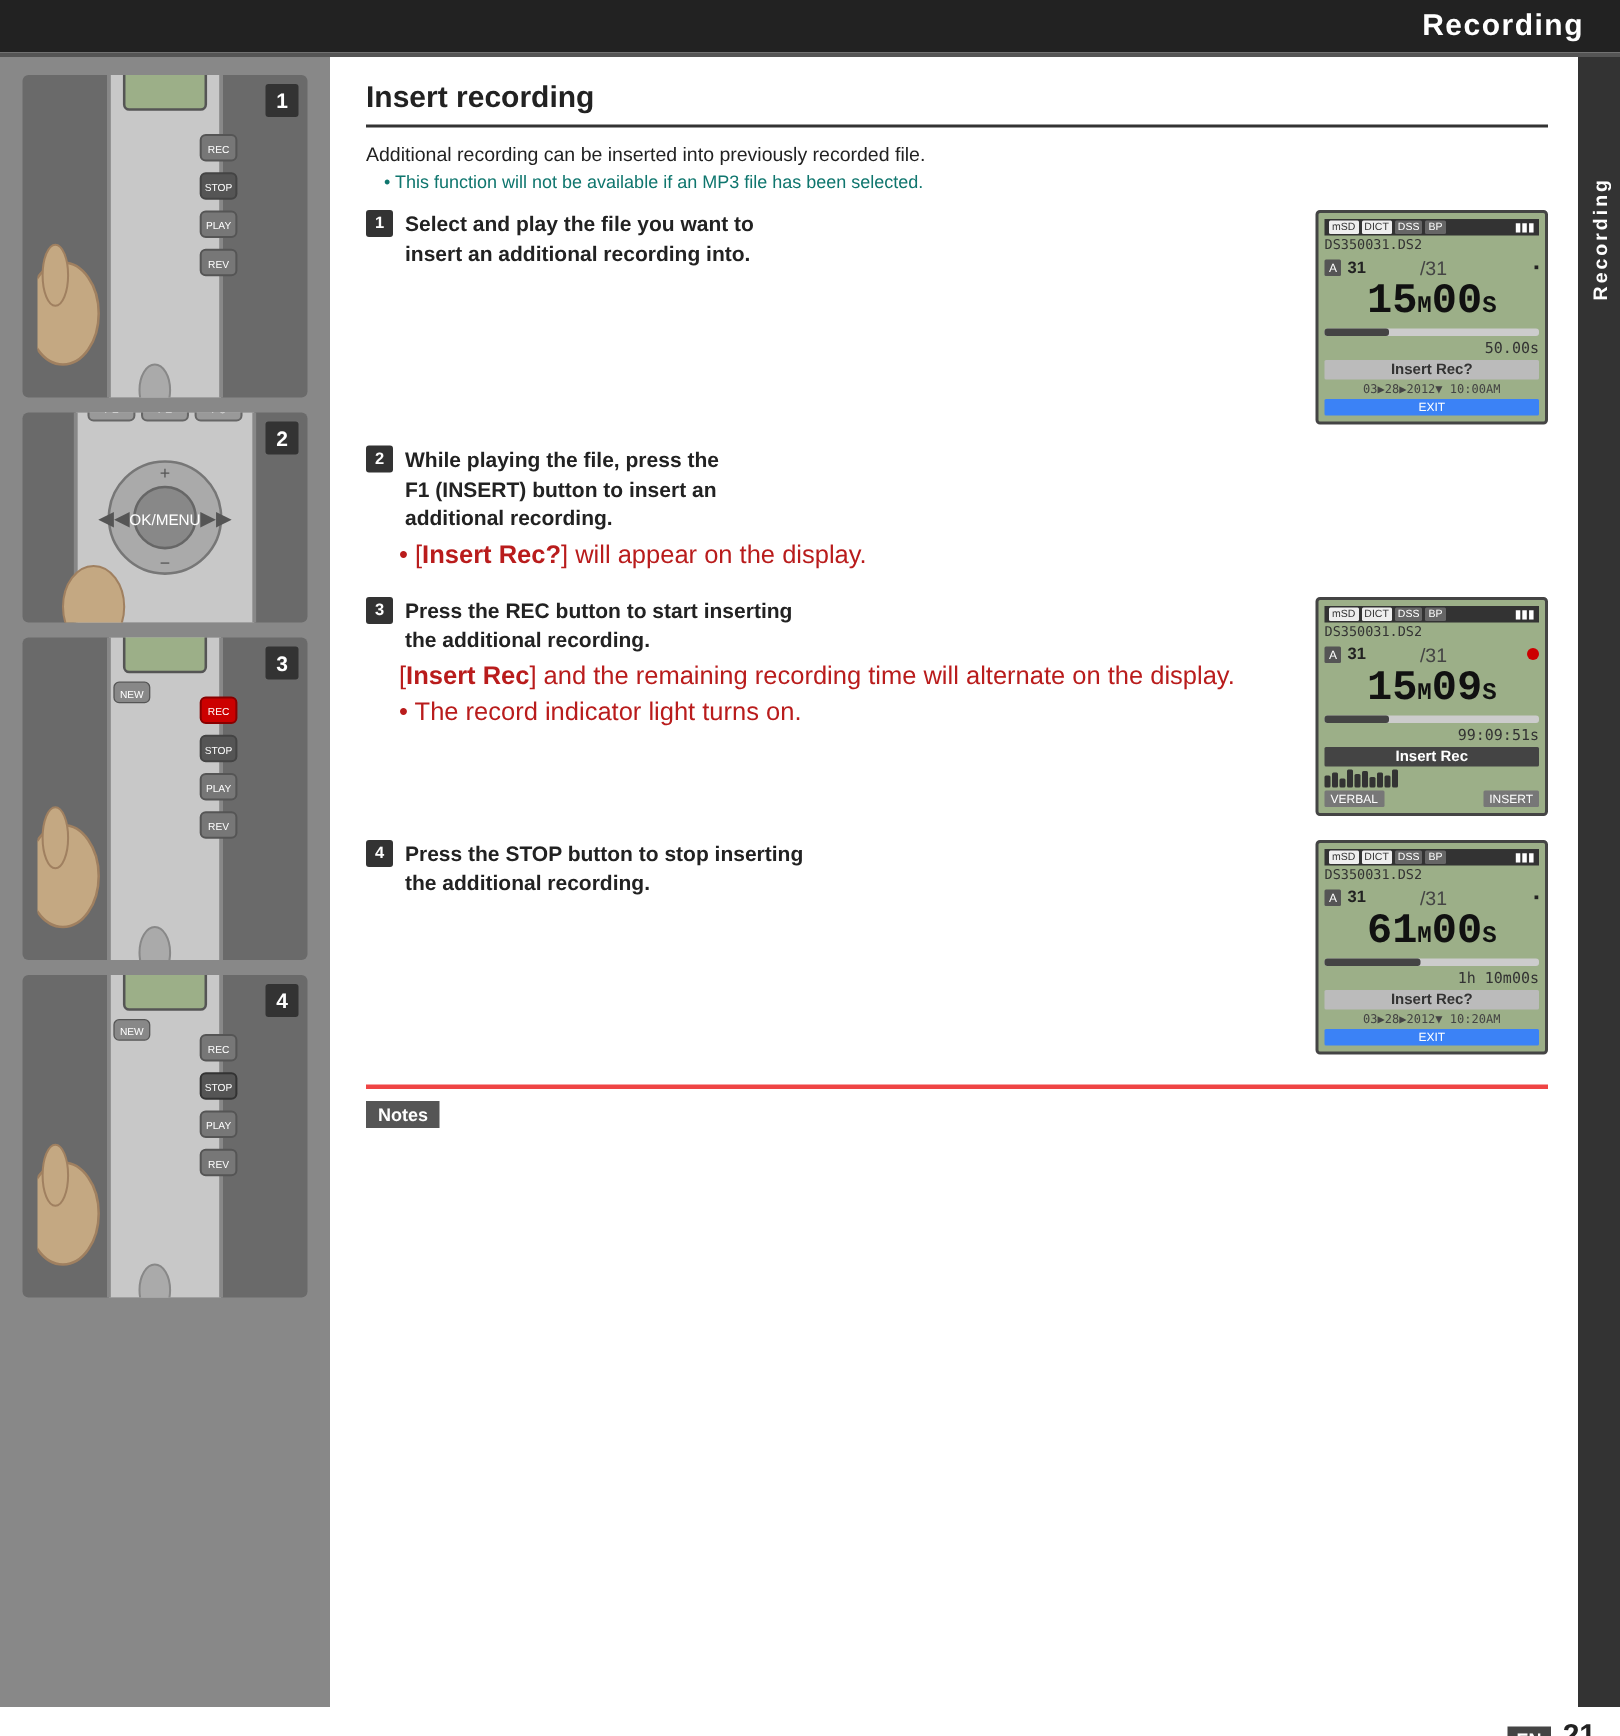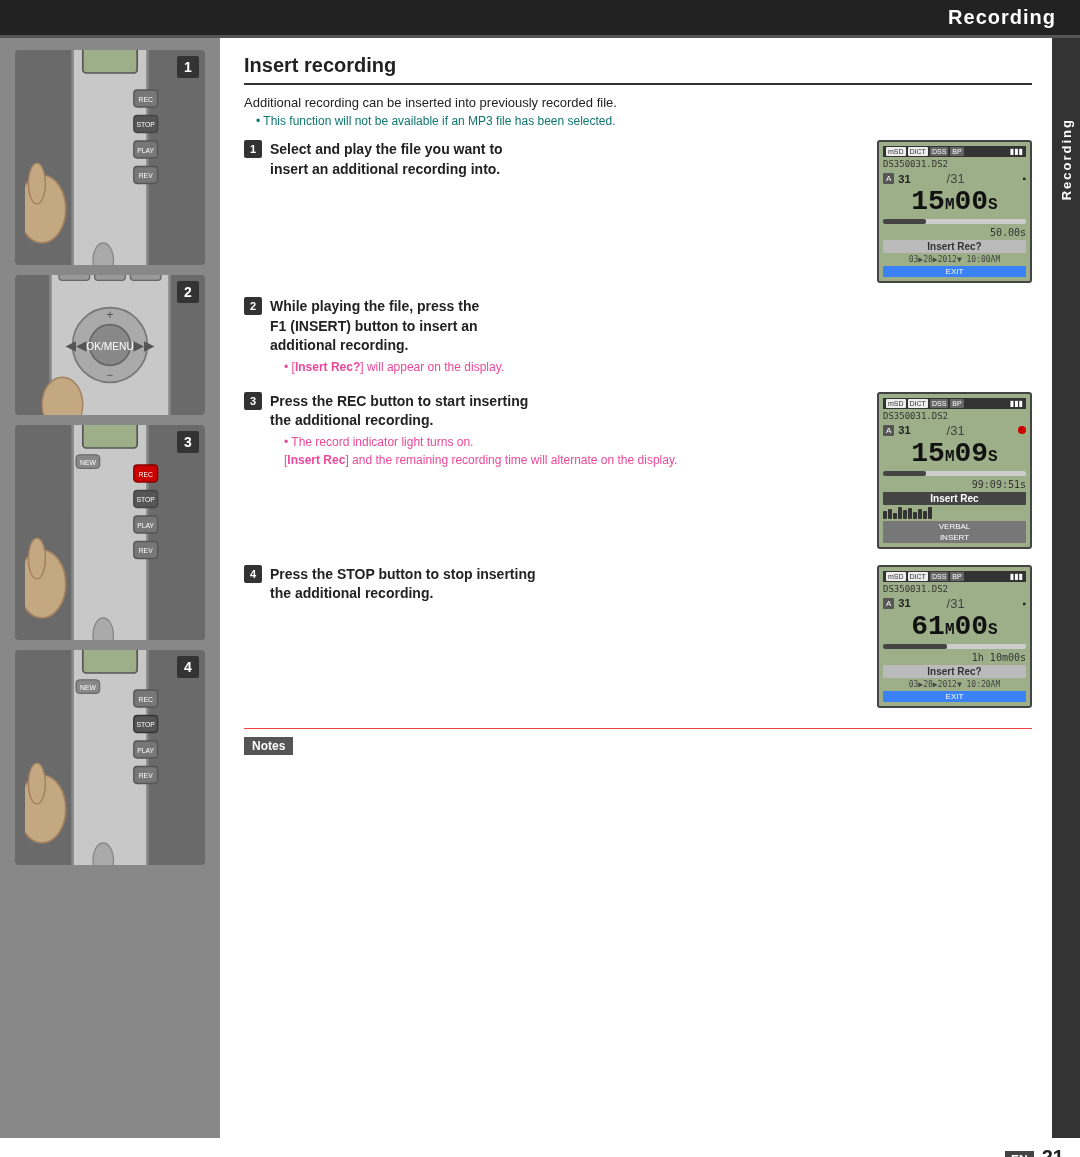--- a/index.html
+++ b/index.html
@@ -119,24 +119,24 @@
       color: #fff;
       font-size: 11px;
       font-weight: bold;
       border-radius: 2px;
       margin-right: 4px;
       flex-shrink: 0;
       vertical-align: middle;
     }
 
     .step-sub {
-      font-size: 12px;
+      font-size: 17px;
       margin-top: 4px;
-      margin-left: 40px;
-      color: #ec4899;
+      margin-left: 22px;
+      color: #b91c1c;
     }
     .step-sub em {
       font-style: normal;
       font-weight: bold;
     }
 
     
     .lcd-screen {
       width: 155px;
       flex-shrink: 0;
@@ -286,21 +286,20 @@
       text-align: center;
       padding: 1px 2px;
       margin-top: 2px;
       border-radius: 1px;
     }
 
     .lcd-bottom-btns {
       display: flex;
       justify-content: space-between;
       margin-top: 2px;
-      flex-direction: column;
     }
 
     .lcd-bottom-btn-sm {
       background: #777;
       color: #fff;
       font-size: 8px;
       text-align: center;
       padding: 1px 4px;
       border-radius: 1px;
     }
@@ -315,21 +314,21 @@
     }
     .waveform-bar {
       width: 4px;
       background: #333;
       border-radius: 1px;
     }
 
     
     .notes-section {
       margin-top: 20px;
-      border-top: 1px solid #ef4444;
+      border-top: 3px solid #ef4444;
       padding-top: 8px;
     }
 
     .notes-header {
       background: #555;
       color: #fff;
       font-size: 12px;
       font-weight: bold;
       padding: 2px 8px;
       display: inline-block;
@@ -589,24 +588,24 @@
     <div class="step-row">
       <div class="step-text-block">
         <div class="step-heading-row">
           <span class="step-number-circle">3</span>
           <span class="step-heading-text">
             <span>Press the REC button to start inserting</span><br>
             <span>the additional recording.</span>
           </span>
         </div>
         <div class="step-sub">
+          [<em>Insert Rec</em>] and the remaining recording time will alternate on the display.
+        </div>
+        <div class="step-sub">
           • <span>The record indicator light turns on.</span>
-        </div>
-        <div class="step-sub">
-          [<em>Insert Rec</em>] and the remaining recording time will alternate on the display.
         </div>
       </div>
 
       <div class="lcd-screen">
         <div class="lcd-top-bar">
           <div class="lcd-icons">
             <span class="lcd-icon-box active">mSD</span>
             <span class="lcd-icon-box active">DICT</span>
             <span class="lcd-icon-box">DSS</span>
             <span class="lcd-icon-box">BP</span>

